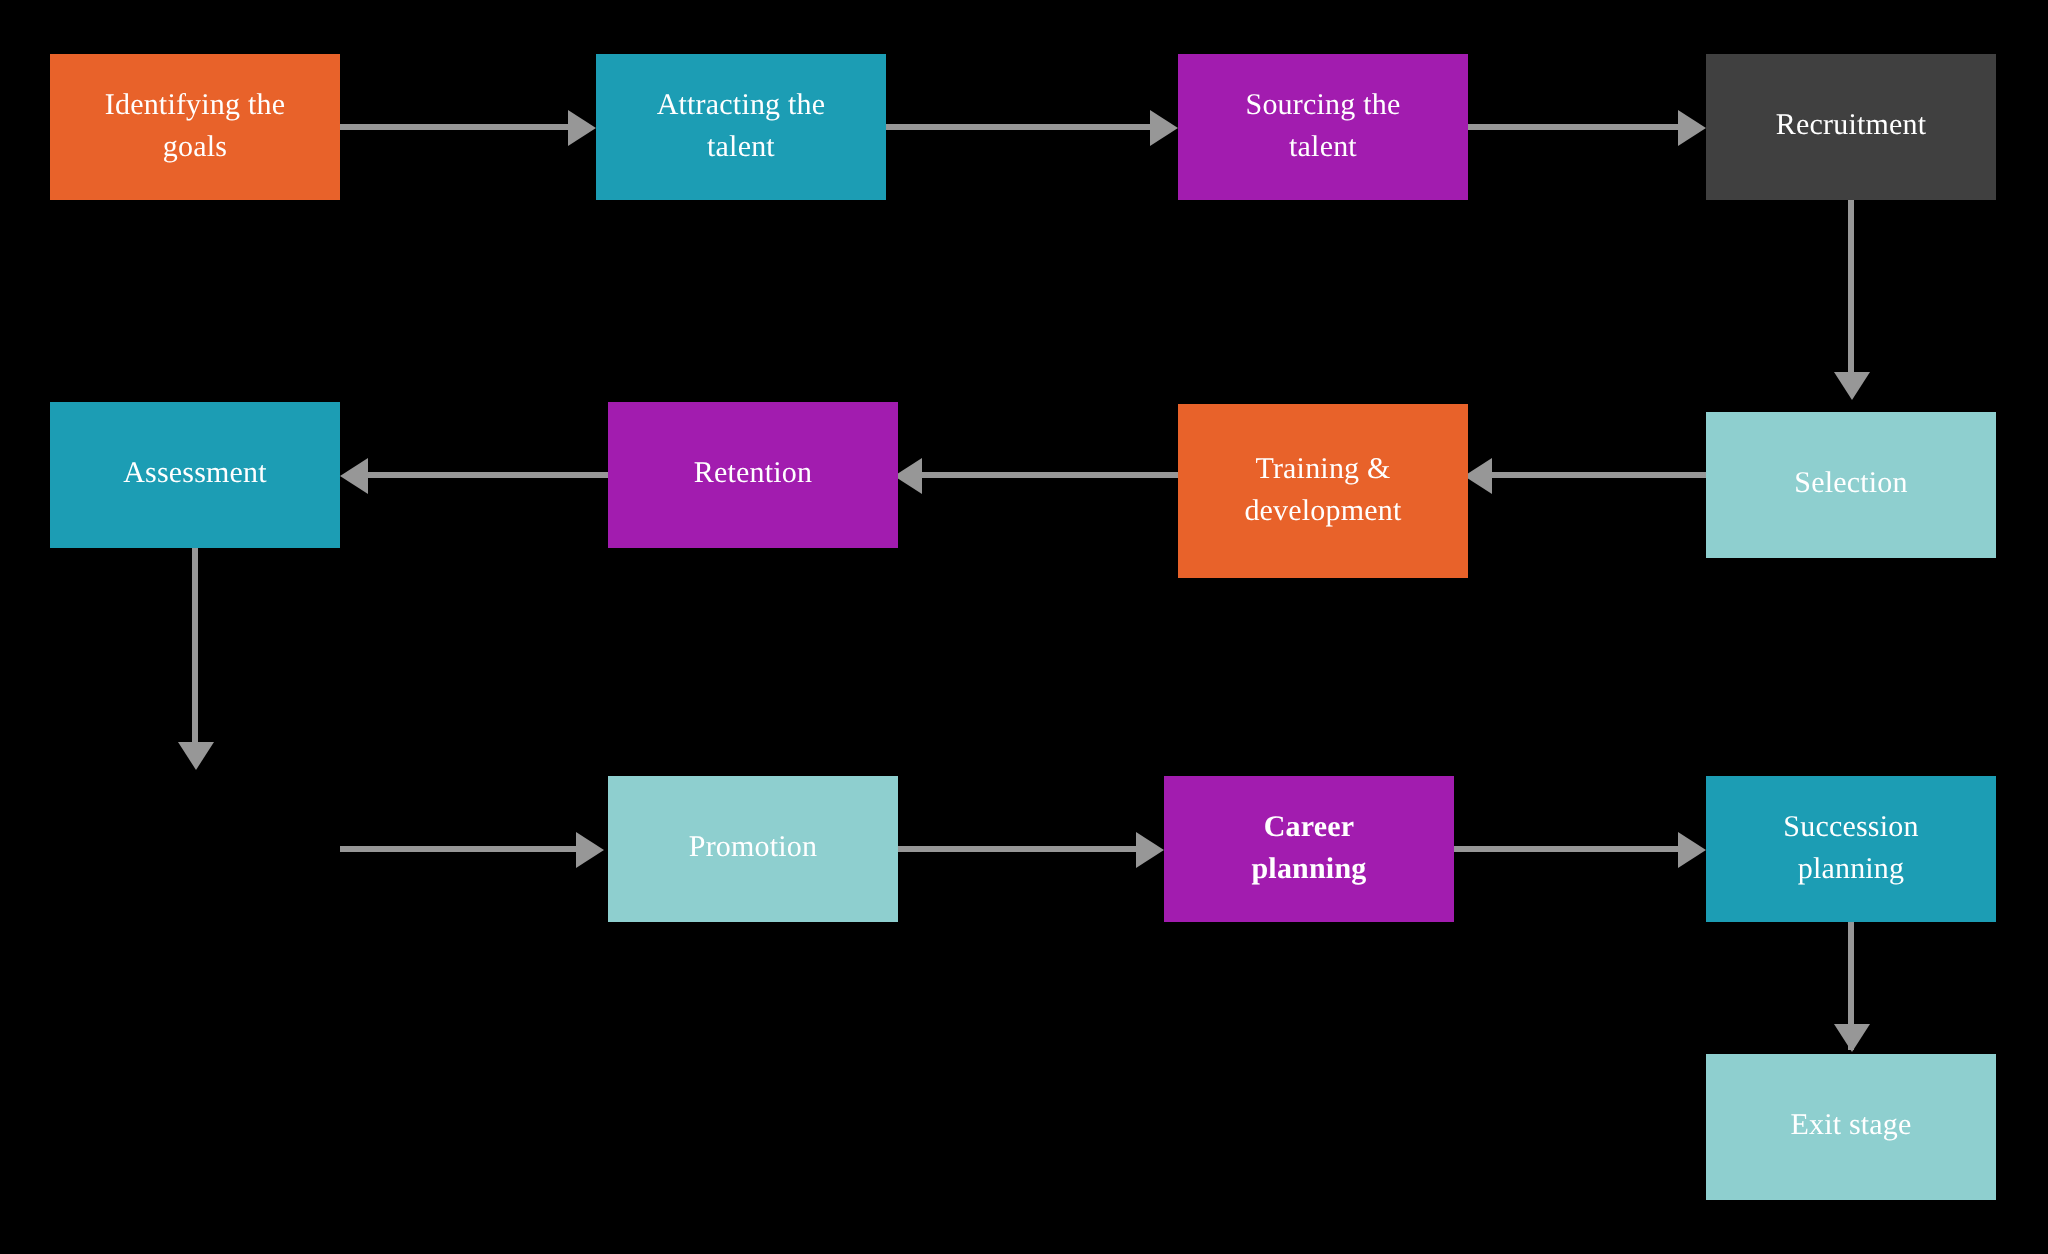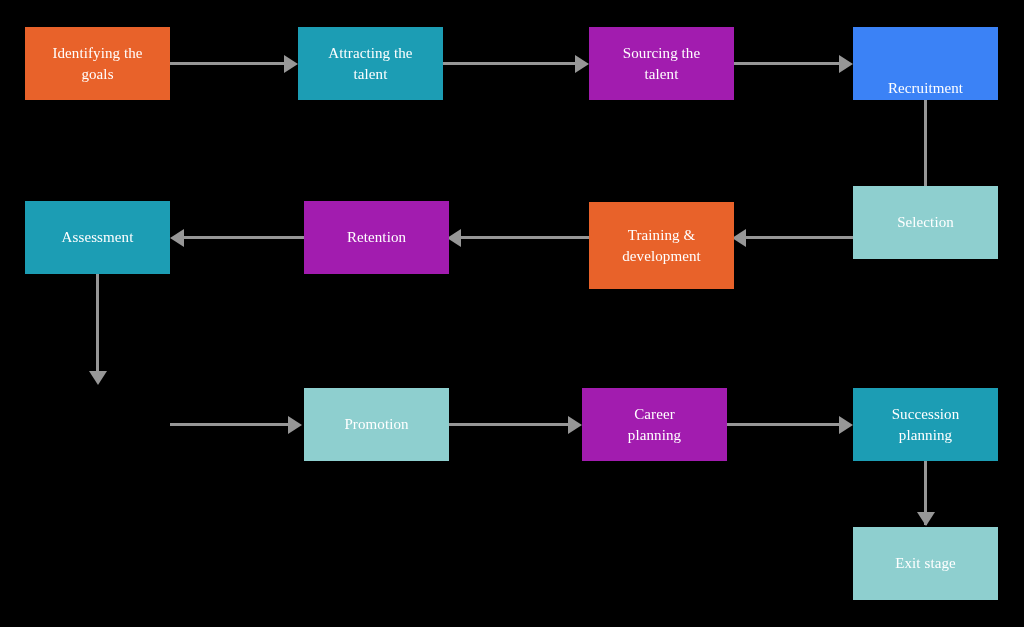--- a/index.html
+++ b/index.html
@@ -27,21 +27,21 @@
     padding: 2px 6px;
     box-sizing: border-box;
     z-index: 3;
     letter-spacing: 0.1px;
   }
   .node span { display: block; width: 100%; }
   
   .c-orange     { background: #e8622a; }
   .c-teal       { background: #1c9db4; }
   .c-slate      { background: #a21caf; }
-  .c-amber      { background: #3b82f6; align-items: flex-end; }
+  .c-amber      { background: #404040; }
   .c-lightteal  { background: #8ecfcf; }
 
   
   .edge {
     position: absolute;
     background: #979797;
     z-index: 1;
   }
   .edge-h { height: 3px; }
   .edge-v { width: 3px; }
@@ -148,34 +148,34 @@
     </span>
   </div>
 
   <div class="node c-orange" style="left:589px; top:202px; width:145px; height:87px;">
     <span>
       <span>Training &amp;</span>
       <span>development</span>
     </span>
   </div>
 
-  <div class="node c-lightteal" style="left:853px; top:186px; width:145px; height:73px;">
+  <div class="node c-lightteal" style="left:853px; top:206px; width:145px; height:73px;">
     <span>
       <span>Selection</span>
     </span>
   </div>
 
 
   <div class="node c-lightteal" style="left:304px; top:388px; width:145px; height:73px;">
     <span>
       <span>Promotion</span>
     </span>
   </div>
 
-  <div class="node c-slate" style="left:582px; top:388px; width:145px; height:73px;">
+  <div class="node c-slate" style="left:582px; top:388px; width:145px; height:73px;font-weight:bold;">
     <span>
       <span>Career</span>
       <span>planning</span>
     </span>
   </div>
 
   <div class="node c-teal" style="left:853px; top:388px; width:145px; height:73px;">
     <span>
       <span>Succession</span>
       <span>planning</span>

